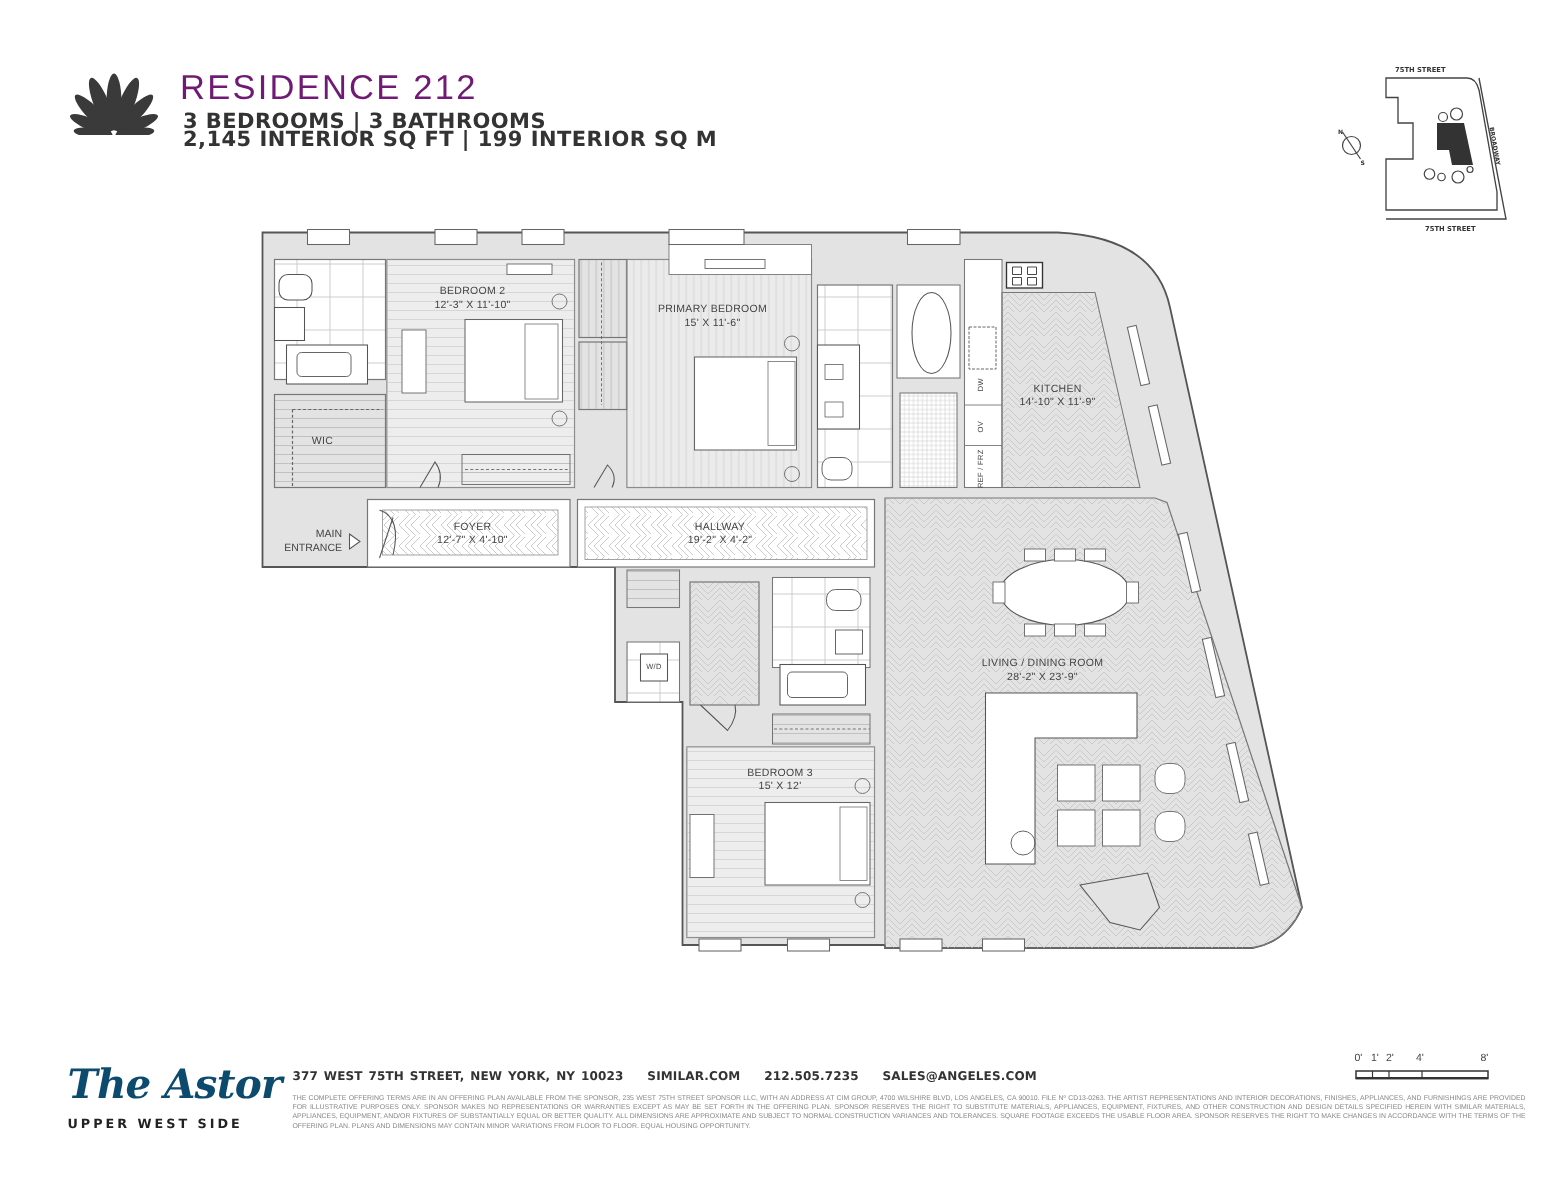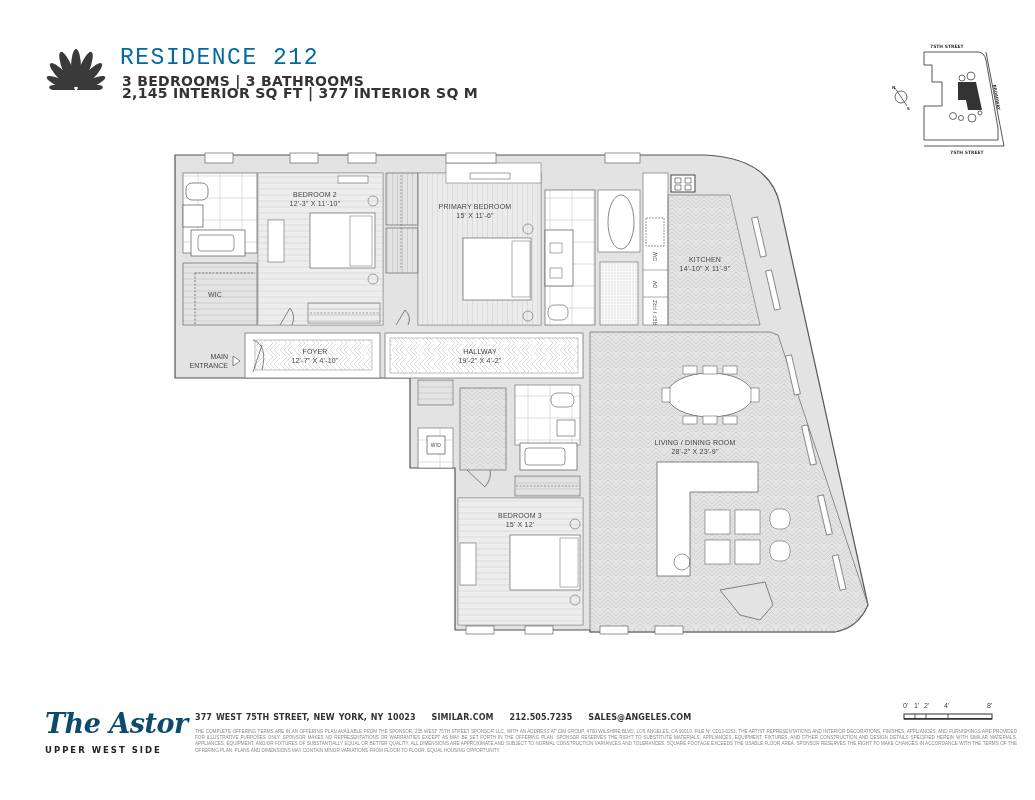--- a/index.html
+++ b/index.html
@@ -1,18 +1,18 @@
 <!DOCTYPE html>
 <html><head>
 <meta charset="utf-8">
 <style>
   html, body { margin:0; padding:0; background:#fff; }
   body { width:1035px; height:800px; position:relative; overflow:hidden; font-family:"DejaVu Sans", sans-serif; color:#222; }
   .abs { position:absolute; }
-  .title { left:120px; top:45px; font-family:Liberation Mono, monospace; font-size:23px; font-weight:300; letter-spacing:1.5px; color:#0369a1; }
+  .title { left:120px; top:45px; font-family:Liberation Sans, sans-serif; font-size:23px; font-weight:300; letter-spacing:1.5px; color:#701a75; }
   .sub { left:122px; font-size:14px; font-weight:bold; letter-spacing:0.3px; color:#333; }
   .sub1 { top:73px; }
   .sub2 { top:85px; }
   .room-label { font-size:7px; text-align:center; color:#444; line-height:9px; letter-spacing:0.2px; font-family:"Liberation Sans", sans-serif; }
   .entrance { font-size:7px; text-align:right; color:#444; line-height:9px; font-family:"Liberation Sans", sans-serif; }
   .brand { left:45px; top:708px; font-family:"DejaVu Serif", serif; font-style:italic; font-weight:bold; font-size:27px; color:#0c4a6e; letter-spacing:-0.5px; }
   .brand-sub { left:45px; top:745px; font-size:8.5px; font-weight:bold; letter-spacing:2px; color:#222;text-align:right; }
   .contact { left:195px; top:713px; font-size:8px; font-weight:bold; color:#333; letter-spacing:0.1px; word-spacing:1px; }
   .contact span { margin-right:12px; }
   .legal { left:195px; top:729px; width:822px; font-size:4.6px; line-height:6.2px; color:#888; font-family:"Liberation Sans", sans-serif; text-transform:uppercase; text-align:justify; }
@@ -32,21 +32,21 @@
     <ellipse cx="32" cy="27" rx="4" ry="15" transform="rotate(-66 32 44)"></ellipse>
     <ellipse cx="32" cy="27" rx="4" ry="15" transform="rotate(66 32 44)"></ellipse>
     <ellipse cx="32" cy="30" rx="3.5" ry="13" transform="rotate(-84 32 44)"></ellipse>
     <ellipse cx="32" cy="30" rx="3.5" ry="13" transform="rotate(84 32 44)"></ellipse>
   </g>
   <rect x="0" y="44" width="64" height="6" fill="#fff"></rect>
 </svg>
 
 <div class="abs title">RESIDENCE 212</div>
 <div class="abs sub sub1">3 BEDROOMS | 3 BATHROOMS</div>
-<div class="abs sub sub2">2,145 INTERIOR SQ FT | 377 INTERIOR SQ M</div>
+<div class="abs sub sub2">2,145 INTERIOR SQ FT | 199 INTERIOR SQ M</div>
 
 <svg class="abs" style="left:880px;top:40px" width="140" height="120" viewBox="0 0 140 120">
   <text x="50" y="8" font-size="4.5" font-weight="bold" fill="#333" font-family="DejaVu Sans, sans-serif">75TH STREET</text>
   <path d="M44 25 L44 12 L98 12 Q104 12 106 20 L118 88 L118 100 L44 100 L44 66 L62 66 L62 60 L62 42 L52 42 L52 25 Z" fill="none" stroke="#444" stroke-width="0.9"></path>
   <path d="M44 106 L124 106 L106 12" fill="none" stroke="#444" stroke-width="0.9"></path>
   <path d="M78 42 L96 42 L102 70 L88 70 L86 60 L78 60 Z" fill="#333"></path>
   <circle cx="82" cy="38" r="3" fill="none" stroke="#444" stroke-width="0.8"></circle>
   <circle cx="91" cy="36" r="4" fill="none" stroke="#444" stroke-width="0.8"></circle>
   <circle cx="73" cy="76" r="3.5" fill="none" stroke="#444" stroke-width="0.8"></circle>
   <circle cx="81" cy="78" r="2.5" fill="none" stroke="#444" stroke-width="0.8"></circle>

